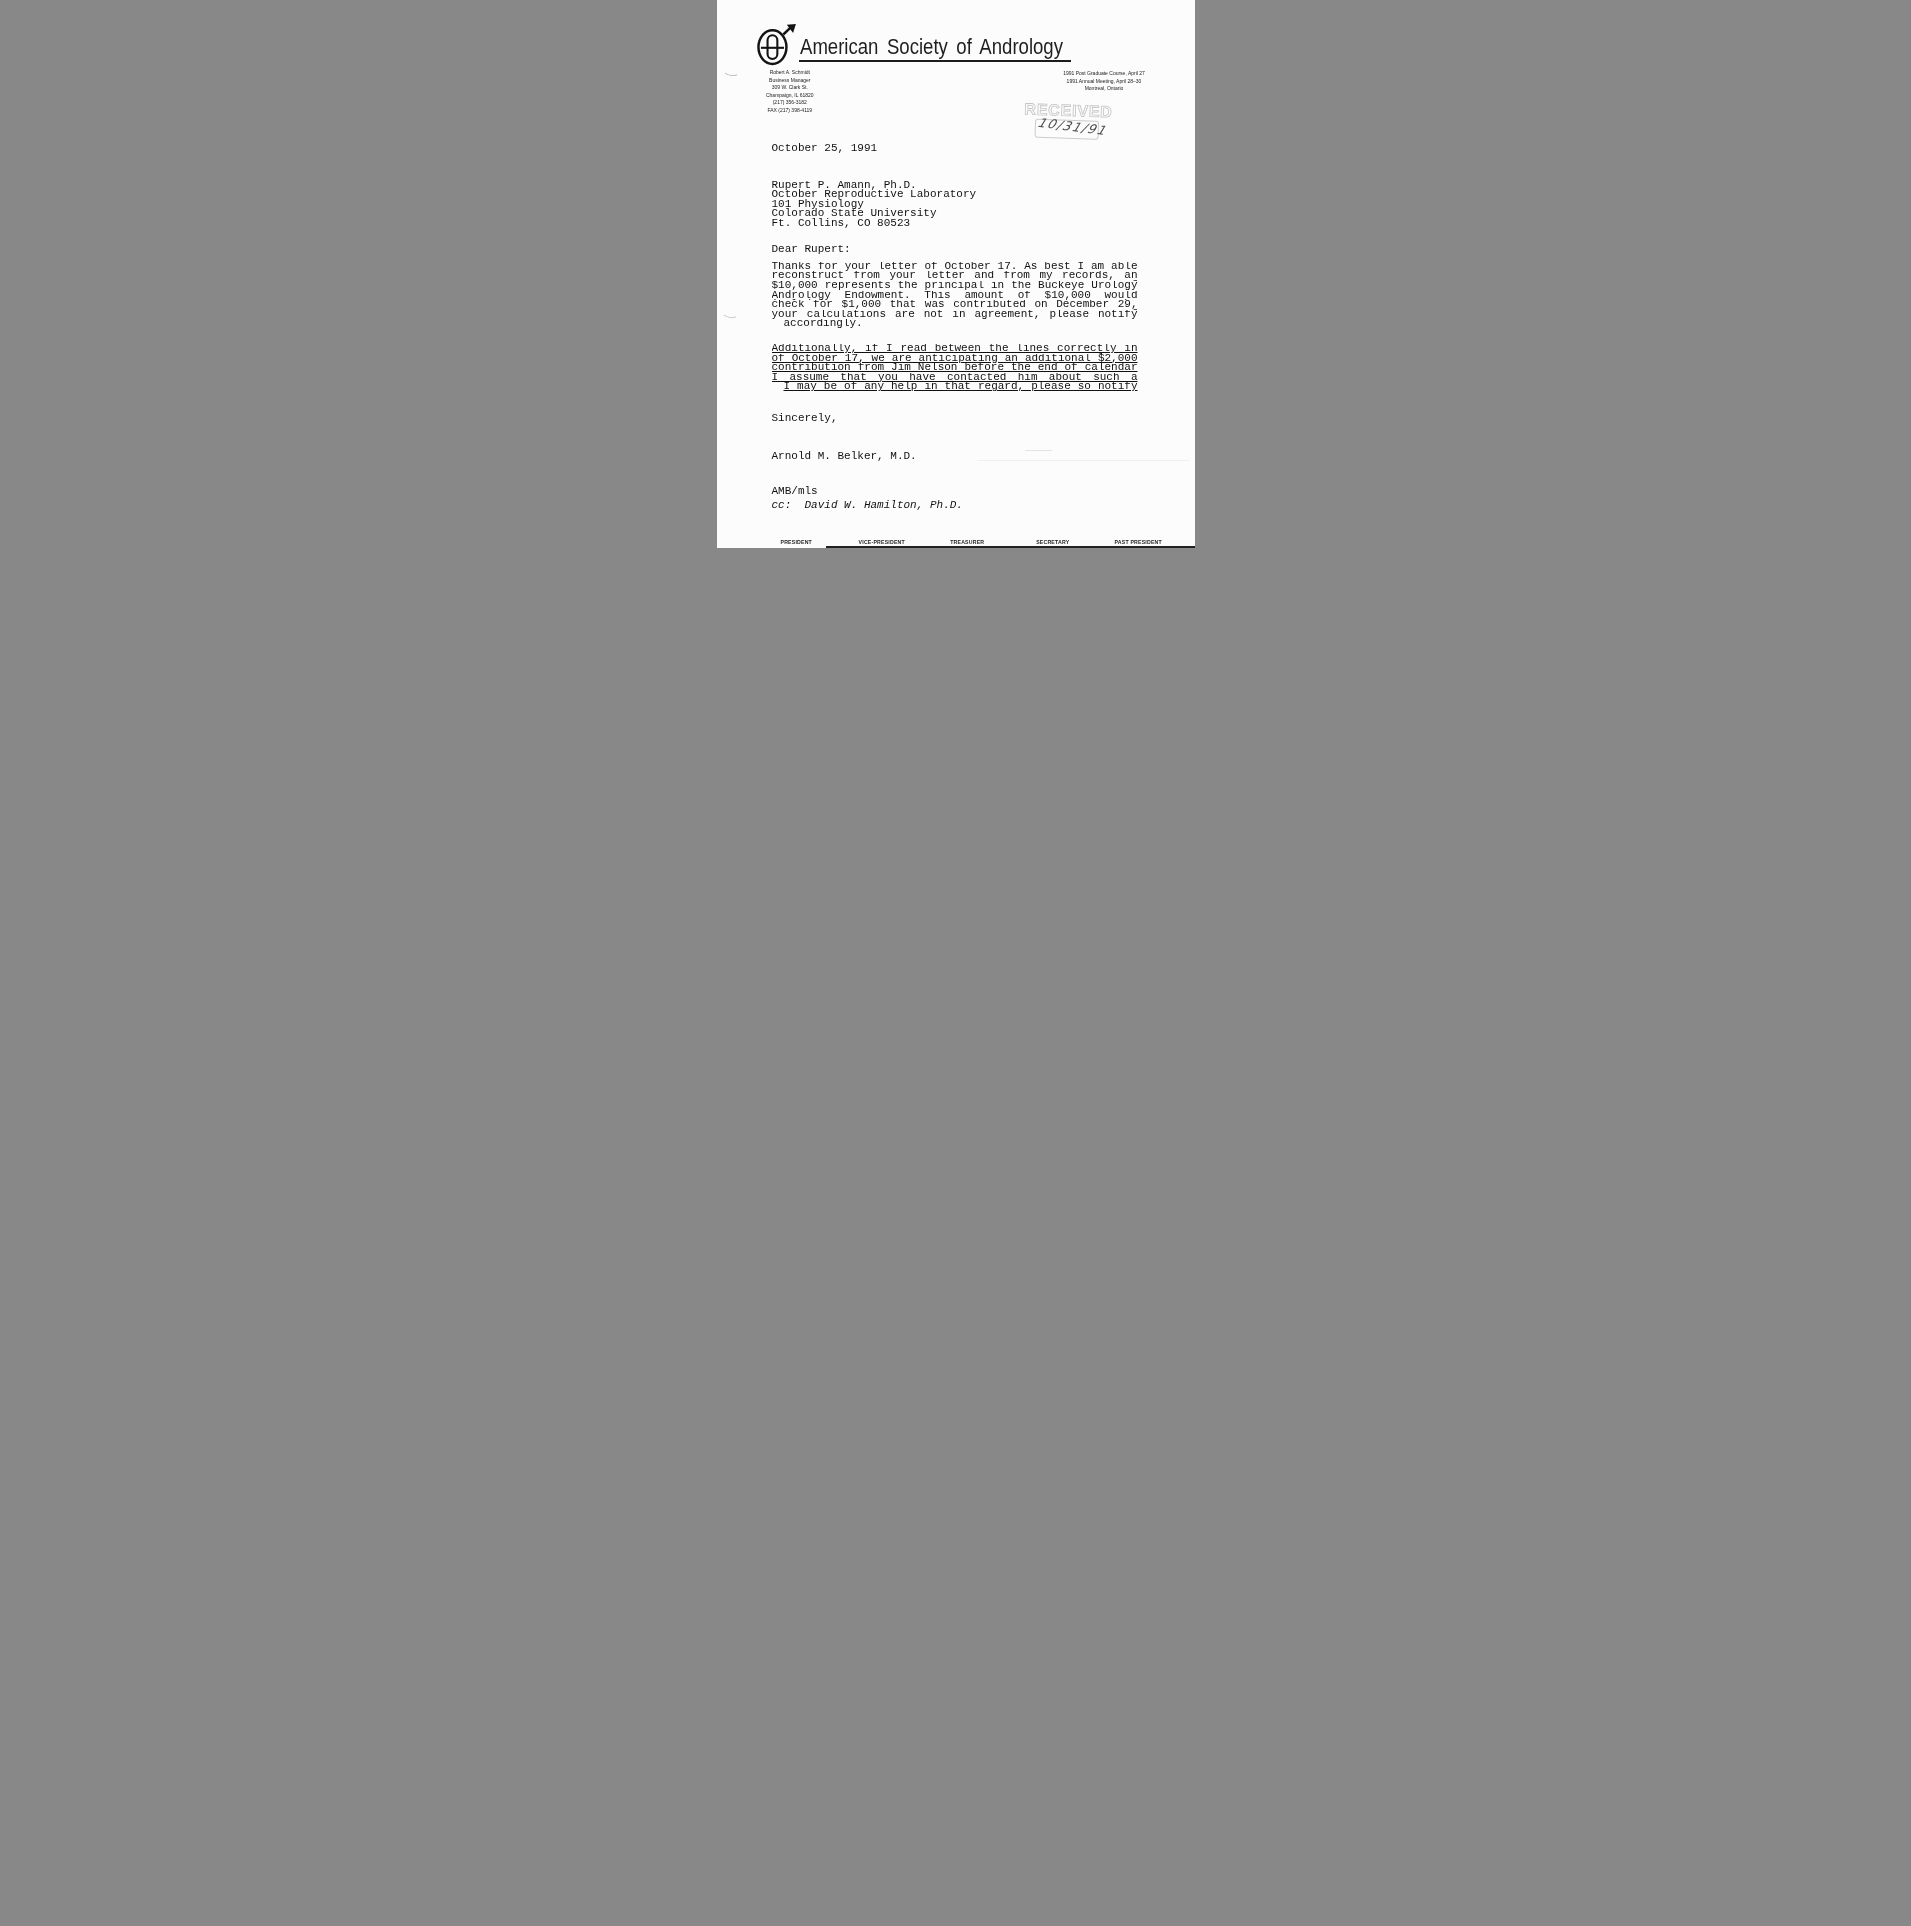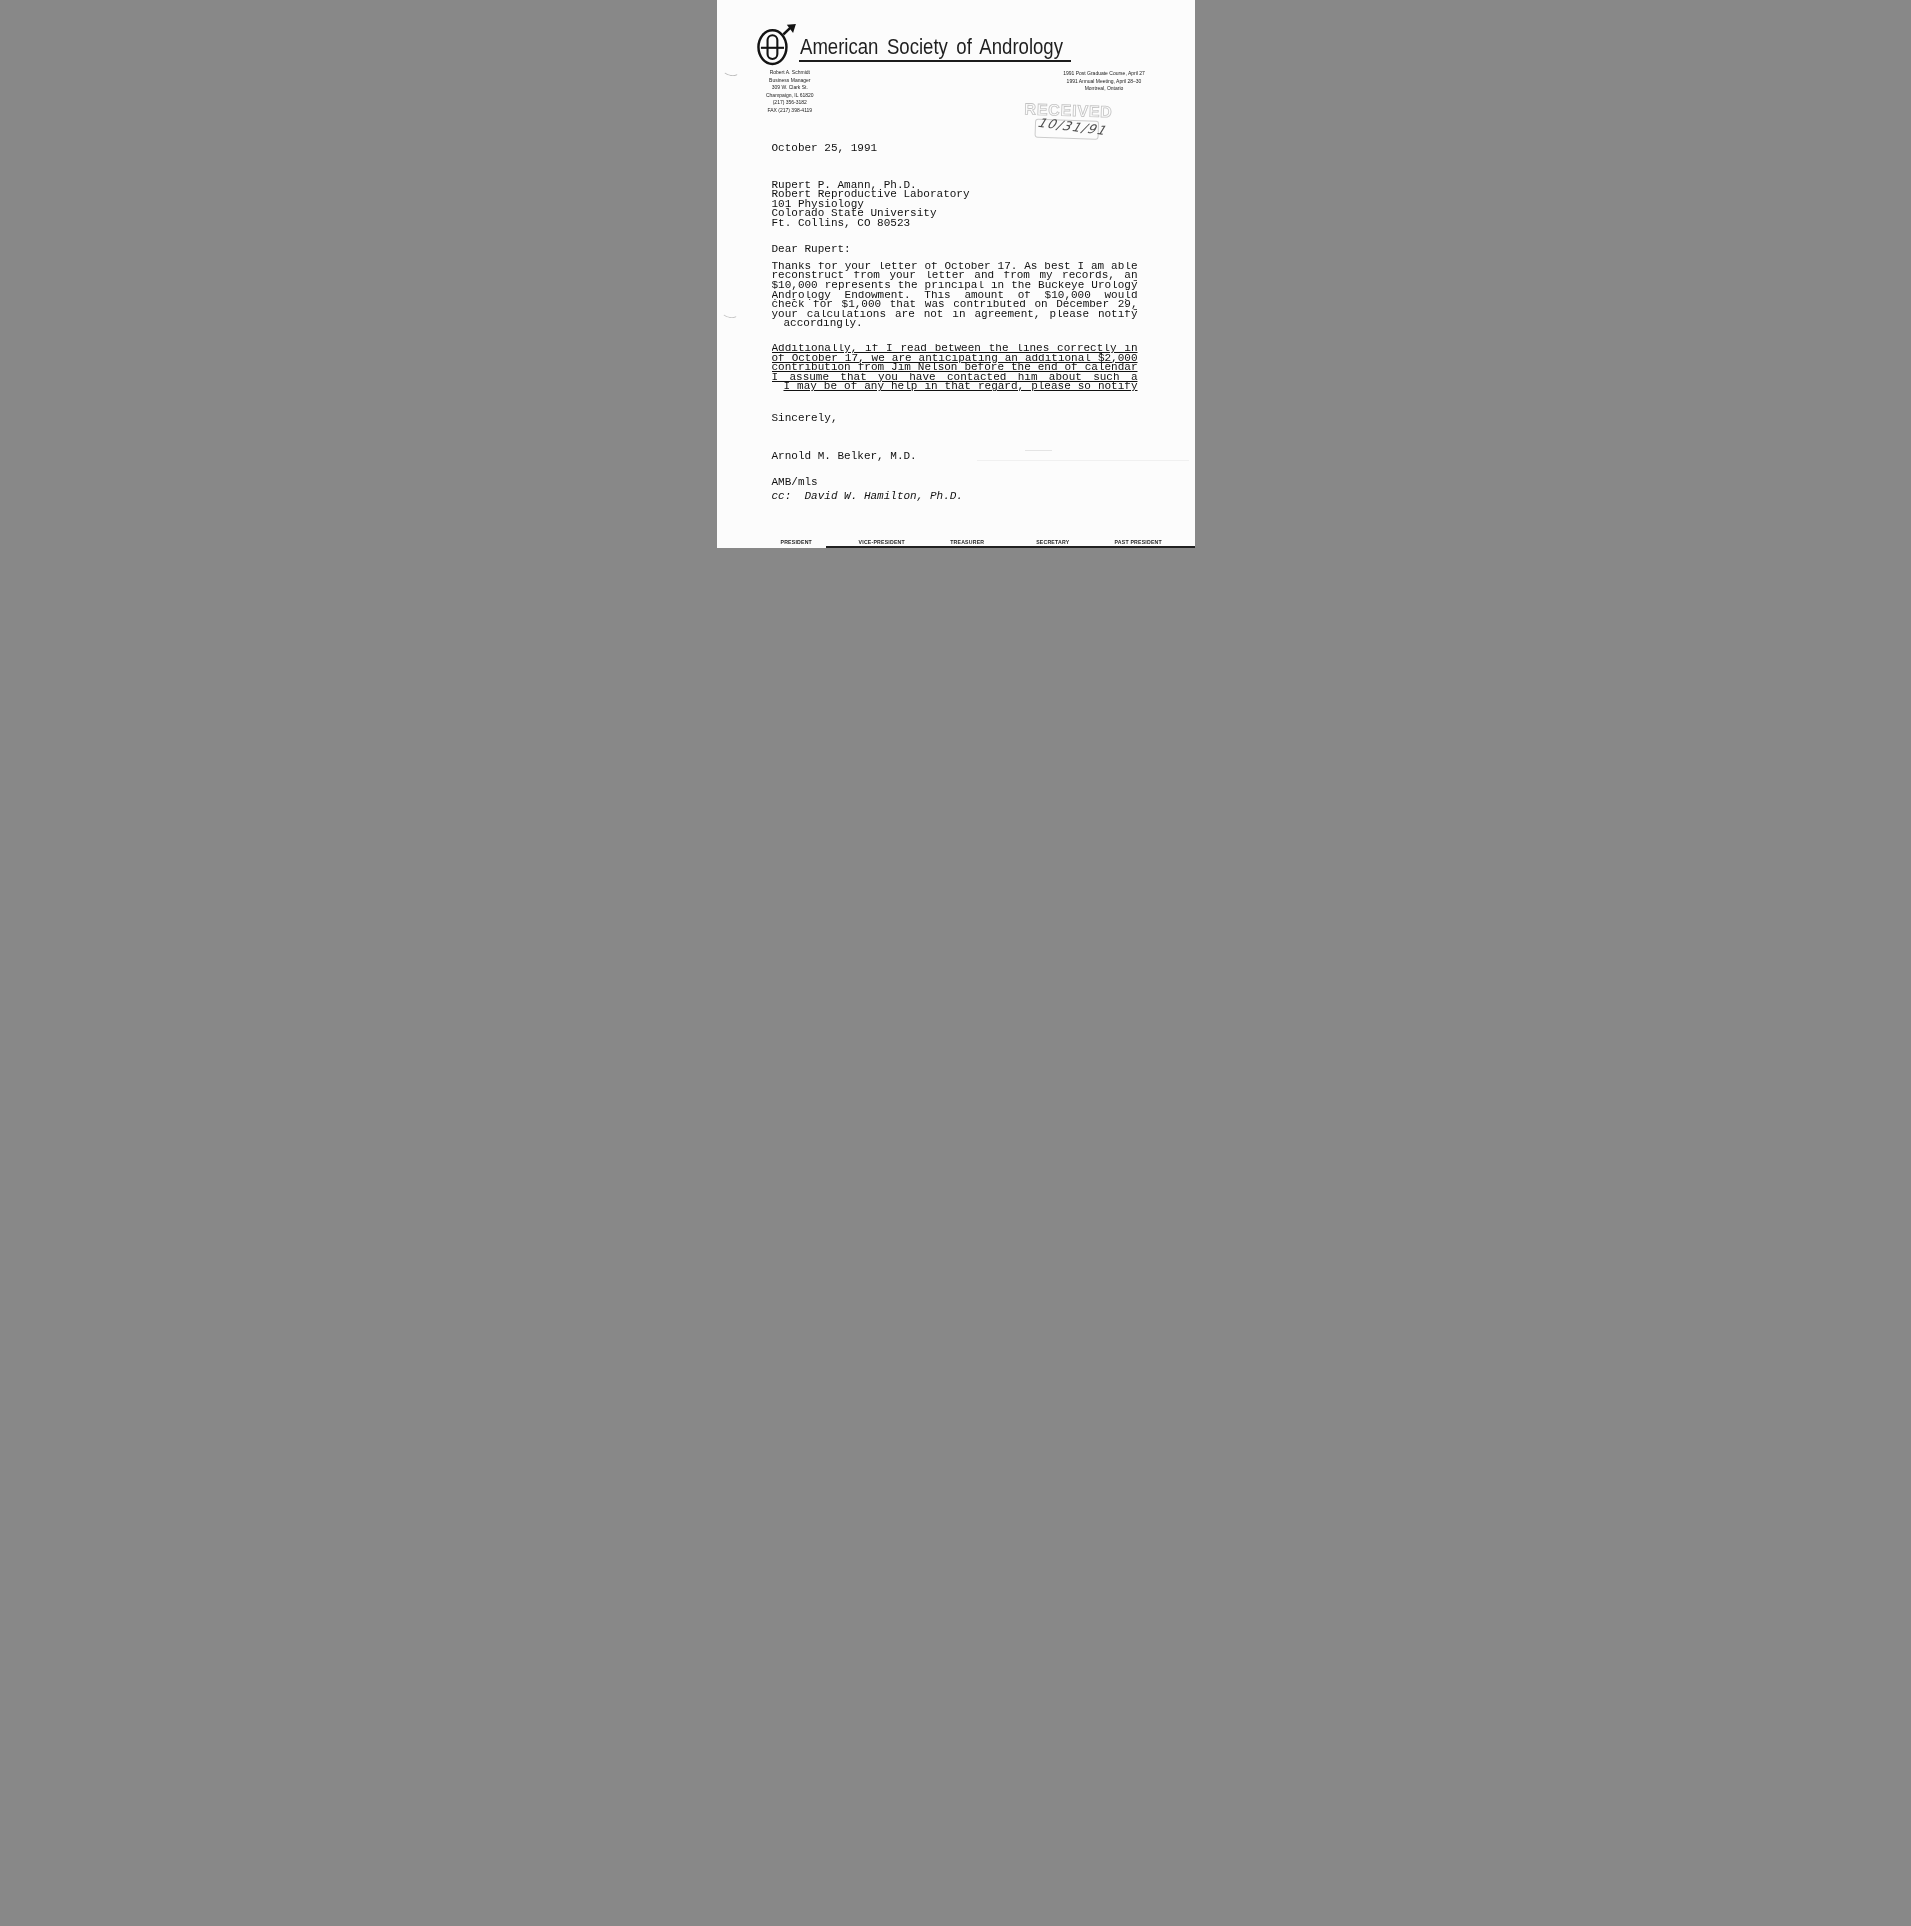--- a/index.html
+++ b/index.html
@@ -110,21 +110,21 @@
     height: 9.6px;
     overflow: hidden;
   }
   .pline.last { text-align-last: left; padding-left: 12px; }
   .recipient   { margin-top: 27px; }
   .salutation  { margin-top: 16px; }
   .para-1      { margin-top: 7.7px; }
   .para-2      { margin-top: 15px; text-decoration: underline; }
   .closing     { margin-top: 22px; }
   .sig-name    { margin-top: 28px; }
-  .ref-line    { margin-top: 17px; }
+  .ref-line    { margin-top: 26px; }
   .cc-line     { margin-top: 4px; font-style: italic; }
 
   
   .footer {
     position: absolute;
     left: 37px; right: 13.5px; top: 539px;
     display: flex;
     flex-direction: row;
   }
   .officer-col {
@@ -210,21 +210,21 @@
     <div class="stamp-word">RECEIVED</div>
     <div class="stamp-box"></div>
     <div class="stamp-date">10/31/91</div>
   </div>
 
   <div class="letter-body">
     <div class="single date-line">October 25, 1991</div>
 
     <div class="recipient">
         <div class="mline">Rupert P. Amann, Ph.D.</div>
-        <div class="mline">Robert Reproductive Laboratory</div>
+        <div class="mline">October Reproductive Laboratory</div>
         <div class="mline">101 Physiology</div>
         <div class="mline">Colorado State University</div>
         <div class="mline last">Ft. Collins, CO 80523</div>
       </div>
 
     <div class="single salutation">Dear Rupert:</div>
 
     <div class="para-1">
         <div class="pline">Thanks for your letter of October 17.  As best I am able to</div>
         <div class="pline">reconstruct from your letter and from my records, an amount of</div>

